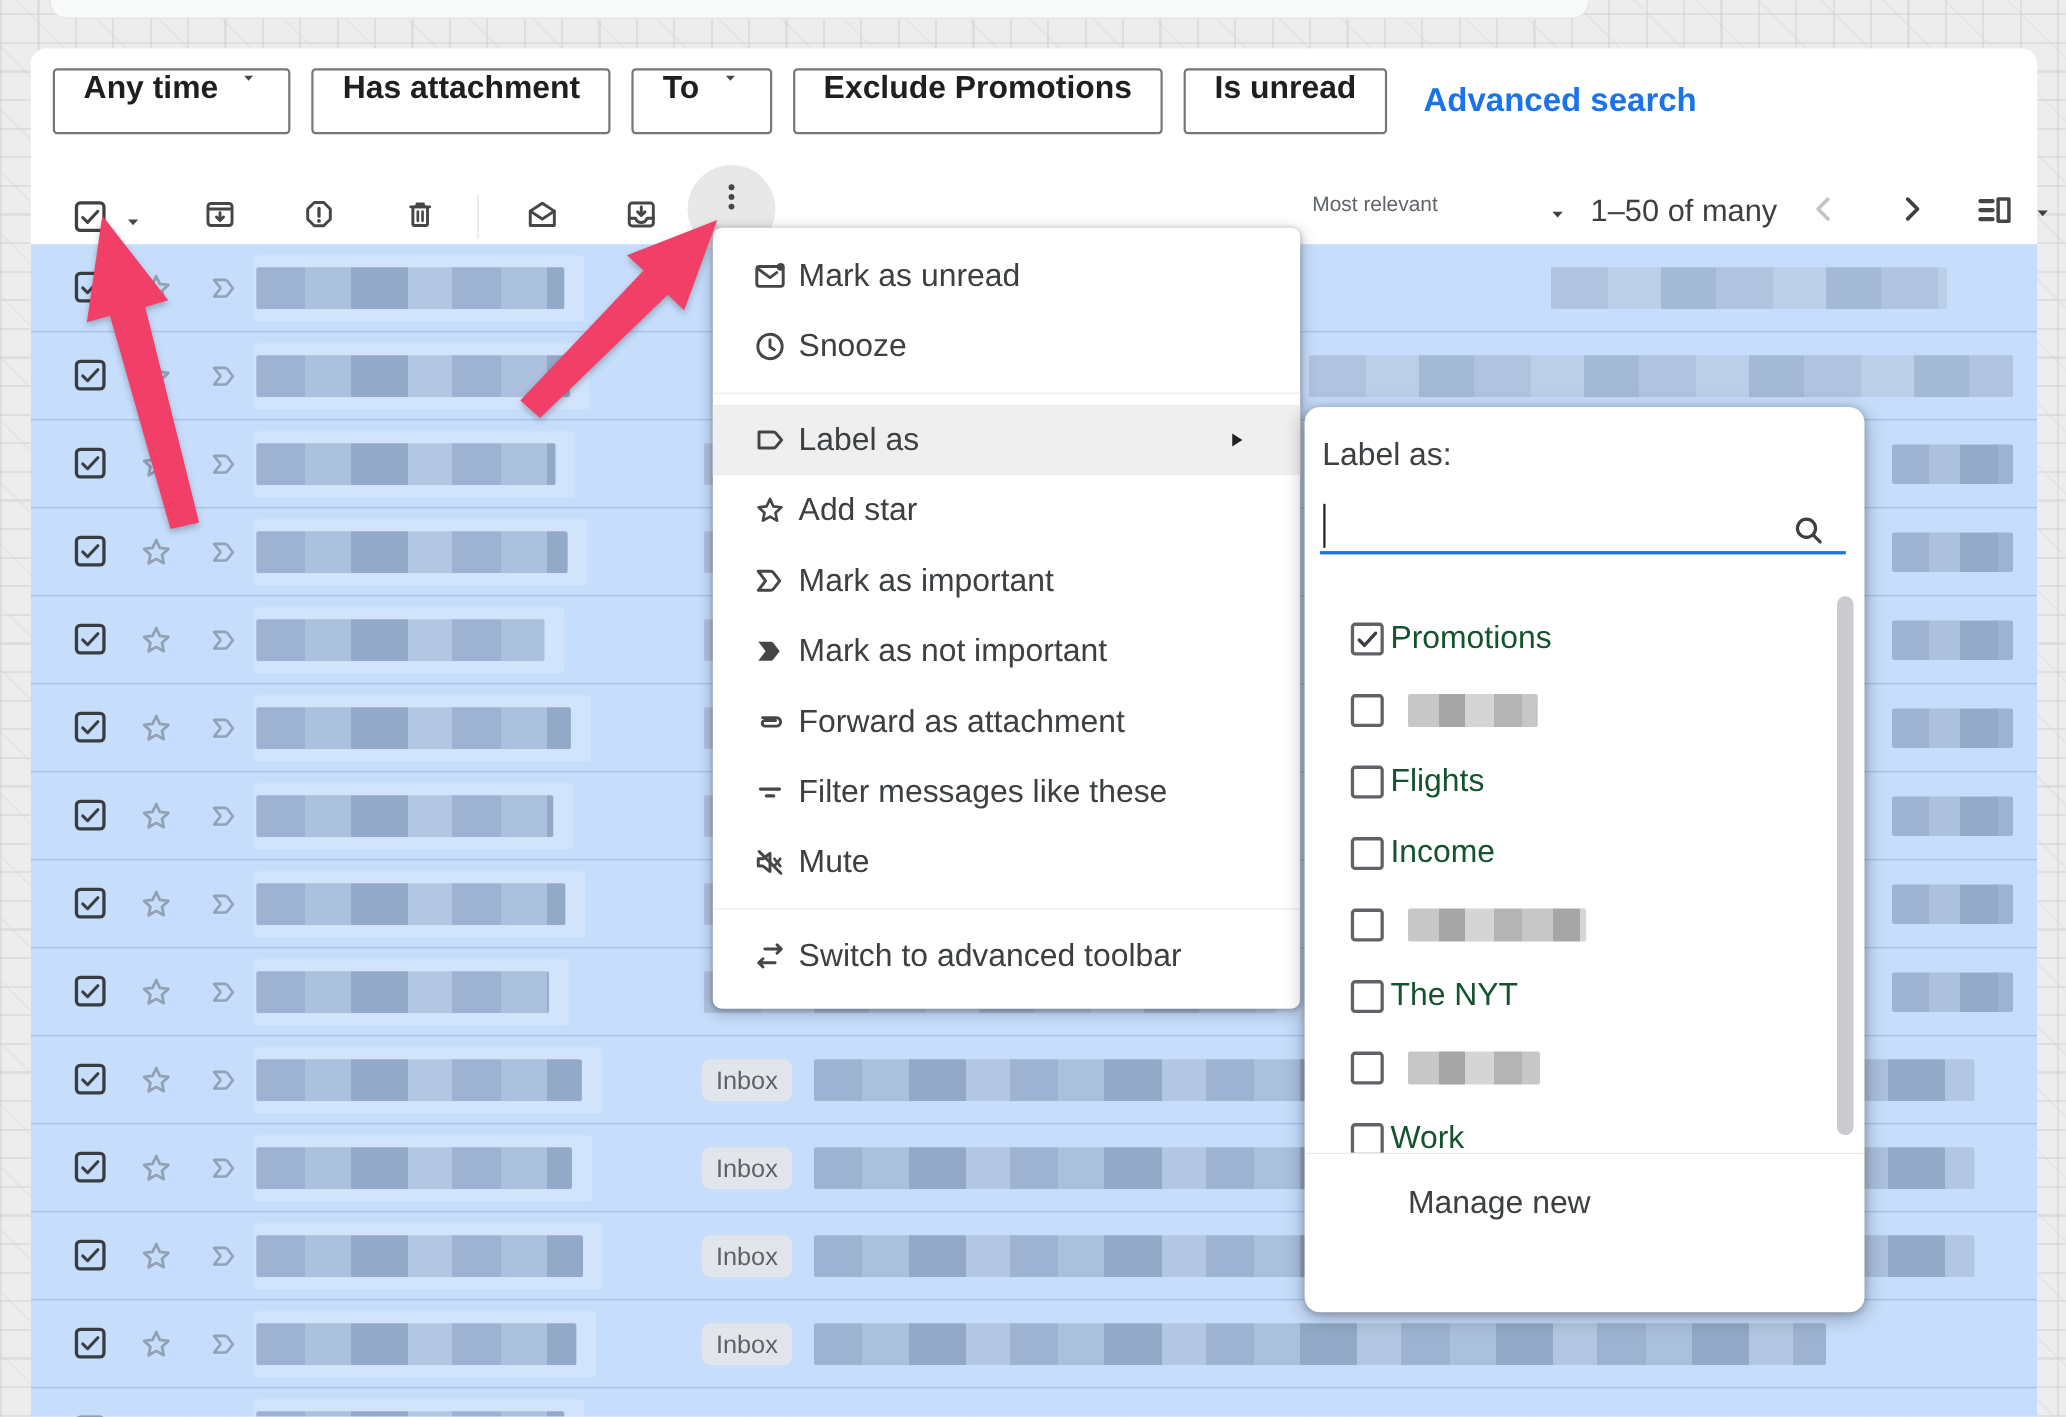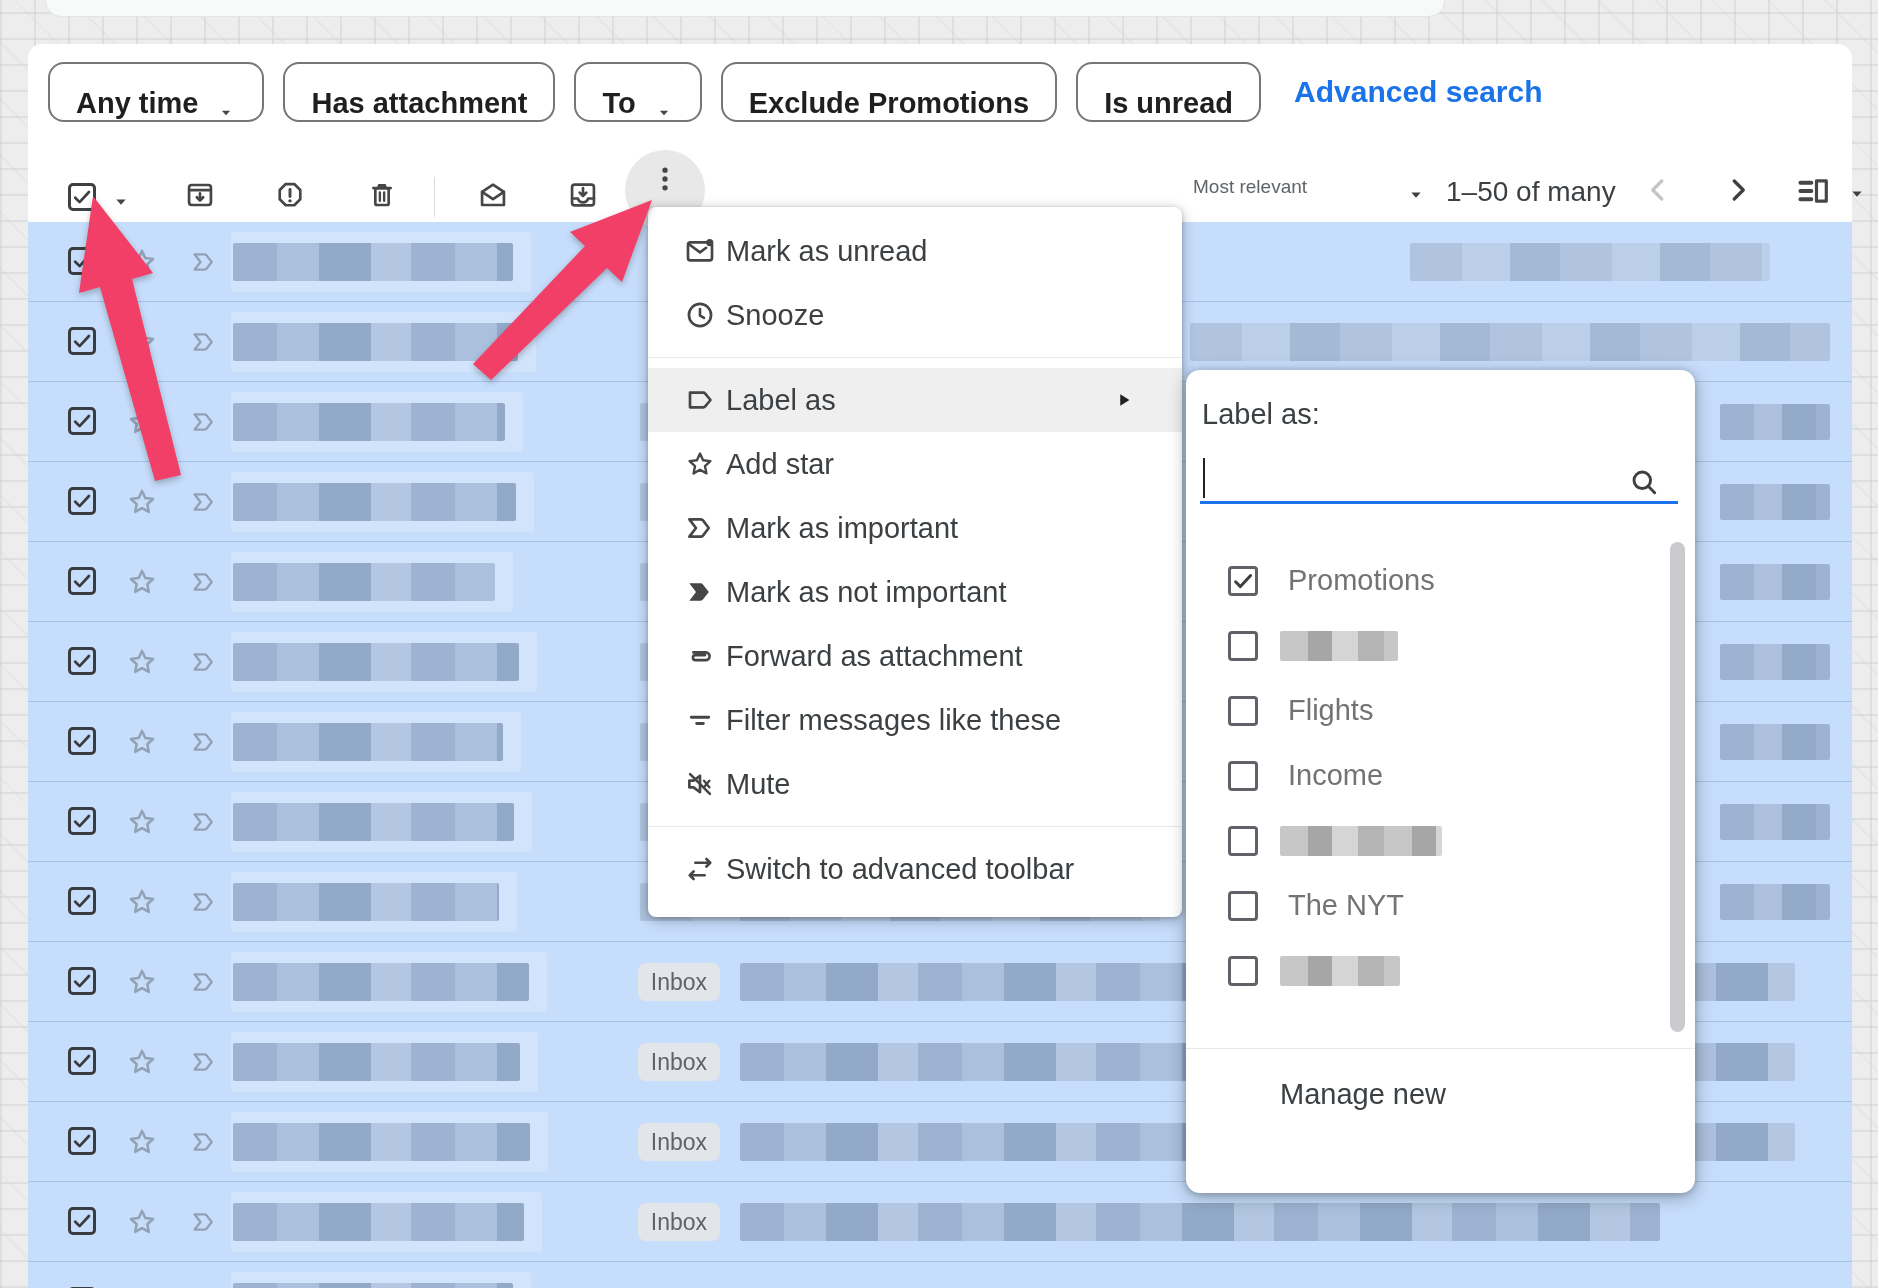--- a/index.html
+++ b/index.html
@@ -11,22 +11,22 @@
       repeating-linear-gradient(45deg, rgba(208,210,213,.25) 0 2px, transparent 2px 40px);
   }
   
   #topbar{position:absolute;left:45px;top:-6px;width:1400px;height:23px;background:#f8f9f9;
     border:1px solid #e2e4e6;border-radius:0 0 16px 16px;box-sizing:border-box;}
   
   #app{position:absolute;left:28px;top:44px;width:1824px;height:1244px;background:#ffffff;
     border-radius:14px 14px 0 0;}
   
   #chips-row{position:absolute;left:20px;top:16px;height:64px;display:flex;align-items:center;}
-  .chip{height:60px;box-sizing:border-box;border:2px solid var(--chip-border);border-radius:16px;
-    display:flex;align-items:flex-end;padding:0 26px;margin-right:19px;background:#fff;
+  .chip{height:60px;box-sizing:border-box;border:2px solid var(--chip-border);border-radius:4px;
+    display:flex;align-items:flex-start;padding:0 26px;margin-right:19px;background:#fff;
     font-size:29px;font-weight:600;color:#1f1f1f;white-space:nowrap;cursor:pointer;}
   .chip .caret{margin-left:18px;width:20px;height:14px;color:#444746;display:flex;}
   .adv-link{margin-left:14px;font-size:30px;font-weight:600;color:var(--accent);cursor:pointer;white-space:nowrap;}
   
   .tb{position:absolute;color:var(--icon);}
   .tb svg{display:block;}
   #sel-checkbox{left:40px;top:139px;width:28px;height:28px;border:3px solid #3e4144;border-radius:5px;
     box-sizing:border-box;color:#3e4144;display:flex;align-items:center;justify-content:center;cursor:pointer;}
   #sel-caret{left:82px;top:150px;width:22px;height:16px;cursor:pointer;}
   .tb-ic{width:32px;height:32px;top:135px;cursor:pointer;}
@@ -69,21 +69,21 @@
     box-shadow:0 4px 18px rgba(0,0,0,.30),0 1px 6px rgba(0,0,0,.18);z-index:11;overflow:hidden;}
   #lp-title{position:absolute;left:16px;top:28px;font-size:29px;color:#3c4043;}
   #lp-input{position:absolute;left:14px;top:80px;width:478px;height:54px;cursor:text;}
   #lp-cursor{position:absolute;left:3px;top:8px;width:2px;height:40px;background:#202124;}
   #lp-underline{position:absolute;left:0;bottom:0;width:478px;height:3px;background:var(--accent);}
   #lp-search-icon{position:absolute;left:442px;top:96px;width:32px;height:32px;color:#3c4043;}
   #label-list{position:absolute;left:0;top:135px;width:480px;height:543px;overflow:hidden;padding-top:43px;box-sizing:border-box;}
   .lbl-row{height:65px;display:flex;align-items:center;cursor:pointer;}
   .lbl-cb{margin-left:42px;width:30px;height:30px;border:3px solid #5f6368;border-radius:4px;box-sizing:border-box;
     color:#3c4043;display:flex;align-items:center;justify-content:center;flex:0 0 30px;cursor:pointer;}
-  .lbl-name{margin-left:30px;font-size:29px;color:#737373;white-space:nowrap;}
+  .lbl-name{margin-left:6px;font-size:29px;color:#14532d;white-space:nowrap;}
   .lbl-redact{margin-left:22px;height:30px;border-radius:2px;
     background:repeating-linear-gradient(90deg,#c7c7c7 0 28px,#a6a6a6 28px 52px,#d5d5d5 52px 78px,#b4b4b4 78px 104px);}
   #lp-divider{position:absolute;left:0;top:678px;width:100%;height:1px;background:#e8e8e9;}
   #label-actions{position:absolute;left:0;top:692px;width:100%;}
   .lbl-action{height:65px;display:flex;align-items:center;padding-left:94px;font-size:29px;color:#3c4043;cursor:pointer;}
   #lp-scrollbar{position:absolute;left:484px;top:172px;width:15px;height:490px;border-radius:8px;background:#c9cbce;}
   
   #arrows{position:absolute;left:0;top:0;width:1878px;height:1288px;z-index:30;pointer-events:none;}
 </style>
 </head>
@@ -576,20 +576,24 @@
           <span class="lbl-redact" style="width: 162px;"></span>
         </div>
         <div class="lbl-row">
           <span class="lbl-cb"></span>
           <span class="lbl-name">The NYT</span>
         </div>
         <div class="lbl-row">
           <span class="lbl-cb"></span>
           <span class="lbl-redact" style="width: 120px;"></span>
         </div>
+        <div class="lbl-row">
+          <span class="lbl-cb"></span>
+          <span class="lbl-name">Work</span>
+        </div>
       </div>
     <div id="lp-divider"></div>
     <div id="label-actions">
         <div class="lbl-action">Manage new</div>
       </div>
     <div id="lp-scrollbar"></div>
   </div>
 
   <svg id="arrows" viewBox="0 0 1878 1288">
     <g style="filter:drop-shadow(0 3px 3px rgba(0,0,0,.25))">

